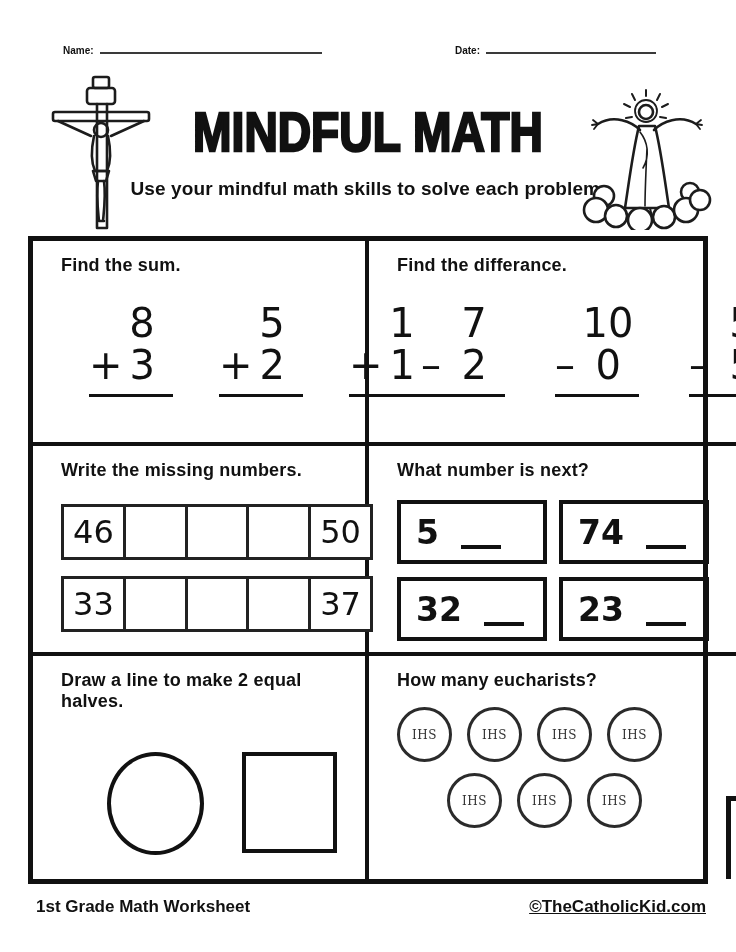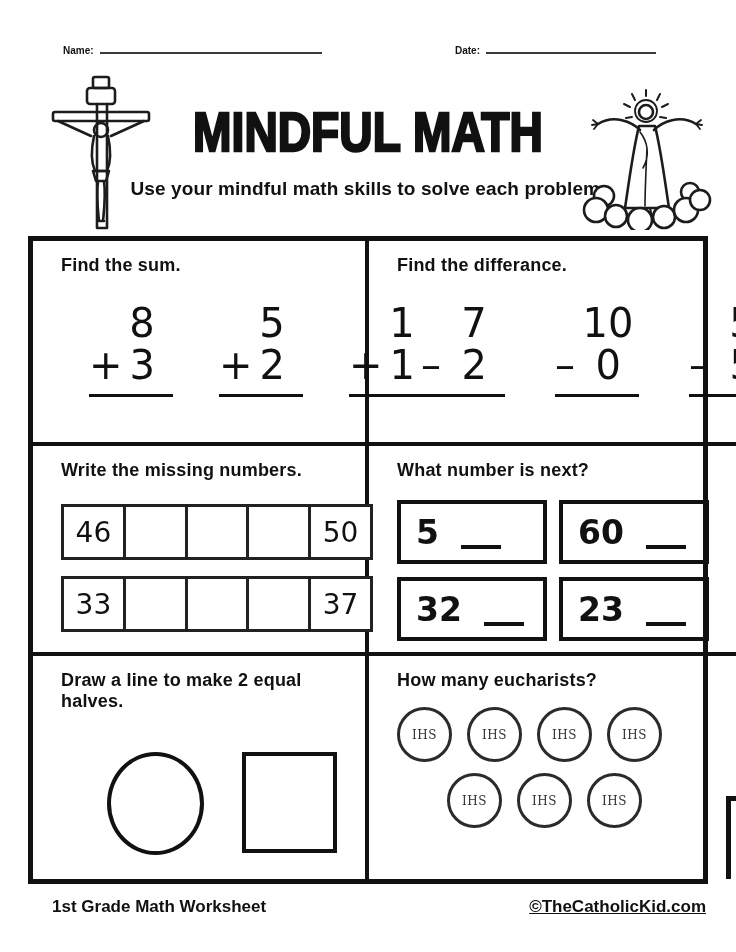--- a/index.html
+++ b/index.html
@@ -41,21 +41,21 @@
   .probs{display:flex;gap:46px;margin:26px 0 0 28px;}
   .probs-diff{gap:50px;margin-left:24px;}
   .prob{font-size:40px;line-height:1.06;}
   .p-top{text-align:center;padding-left:22px;}
   .p-bot{display:flex;justify-content:space-between;width:66px;}
   .p-line{width:84px;border-bottom:3px solid #111;margin-top:7px;}
 
   
   .strip{display:flex;width:312px;box-sizing:border-box;border:3px solid #222;margin-top:23px;background:#fff;}
   .strip+.strip{margin-top:16px;}
-  .scell{flex:1;height:50px;border-right:3px solid #222;display:flex;align-items:center;justify-content:center;font-size:28px;}
+  .scell{flex:1;height:50px;border-right:3px solid #222;display:flex;align-items:center;justify-content:center;font-size:32px;}
   .scell:last-child{border-right:none;}
 
   
   .nboxes{display:grid;grid-template-columns:150px 150px;column-gap:12px;row-gap:13px;margin-top:19px;}
   .nbox{box-sizing:border-box;border:4px solid #111;height:64px;display:flex;align-items:center;
         padding-left:15px;font-size:33px;font-weight:bold;font-family:"DejaVu Sans",sans-serif;}
   .nblank{width:40px;border-bottom:4px solid #111;margin-left:22px;align-self:flex-end;margin-bottom:11px;}
 
   
   .shapes{display:flex;gap:38px;margin:40px 0 0 46px;align-items:flex-start;}
@@ -66,21 +66,21 @@
   .hosts-row{display:flex;gap:15px;margin-top:16px;}
   .hosts-row2{margin:11px 0 0 50px;}
   .host{width:49px;height:49px;border:3px solid #2b2b2b;border-radius:50%;
         display:flex;align-items:center;justify-content:center;
         font-family:"DejaVu Serif",serif;font-size:12px;color:#333;letter-spacing:0.5px;}
   .ansbox{position:absolute;right:0;bottom:0;width:70px;height:78px;background:#fff;
           border-top:5px solid #111;border-left:5px solid #111;}
 
   
   .footer{position:absolute;top:897px;font-family:"Liberation Sans",sans-serif;font-weight:bold;font-size:17px;}
-  .footer-left{left:52px;}
+  .footer-left{left:36px;}
   .footer-right{right:30px;text-decoration:underline;}
 </style>
 </head>
 <body>
 
 <div class="sheet">
 
   <div class="field field-name">
     <span>Name:</span><span class="wline name-line"></span>
   </div>
@@ -209,21 +209,21 @@
     </section>
 
     <section class="cell r2">
       <div class="prompt">What number is next?</div>
       <div class="nboxes">
         <div class="nbox">
           <span>5</span>
           <span class="nblank"></span>
         </div>
         <div class="nbox">
-          <span>60</span>
+          <span>74</span>
           <span class="nblank"></span>
         </div>
         <div class="nbox">
           <span>32</span>
           <span class="nblank"></span>
         </div>
         <div class="nbox">
           <span>23</span>
           <span class="nblank"></span>
         </div>

